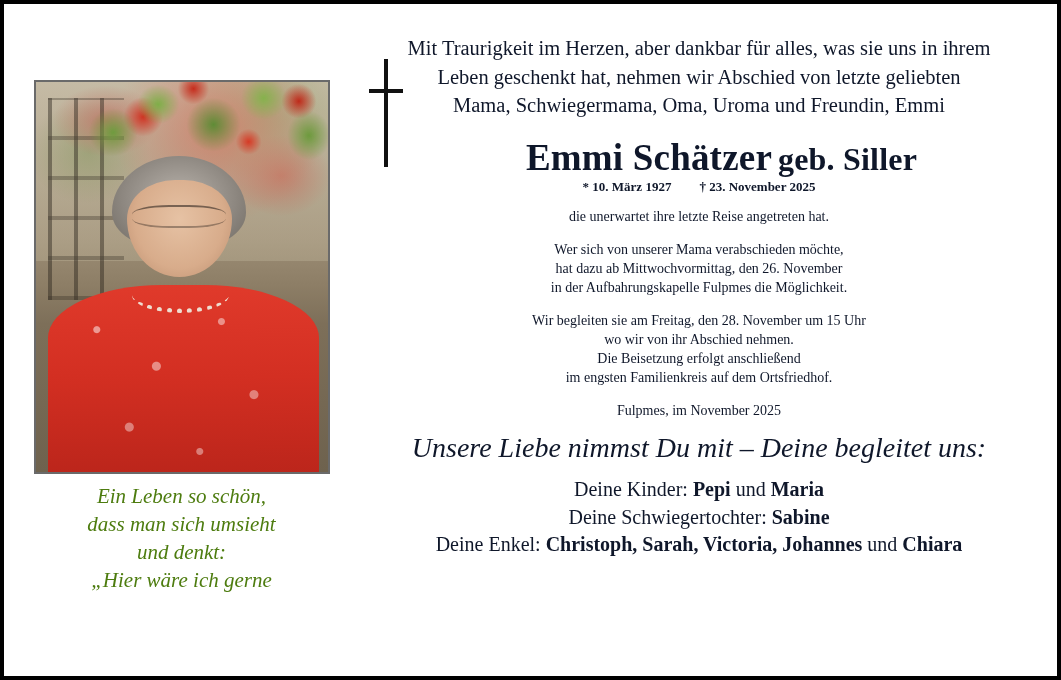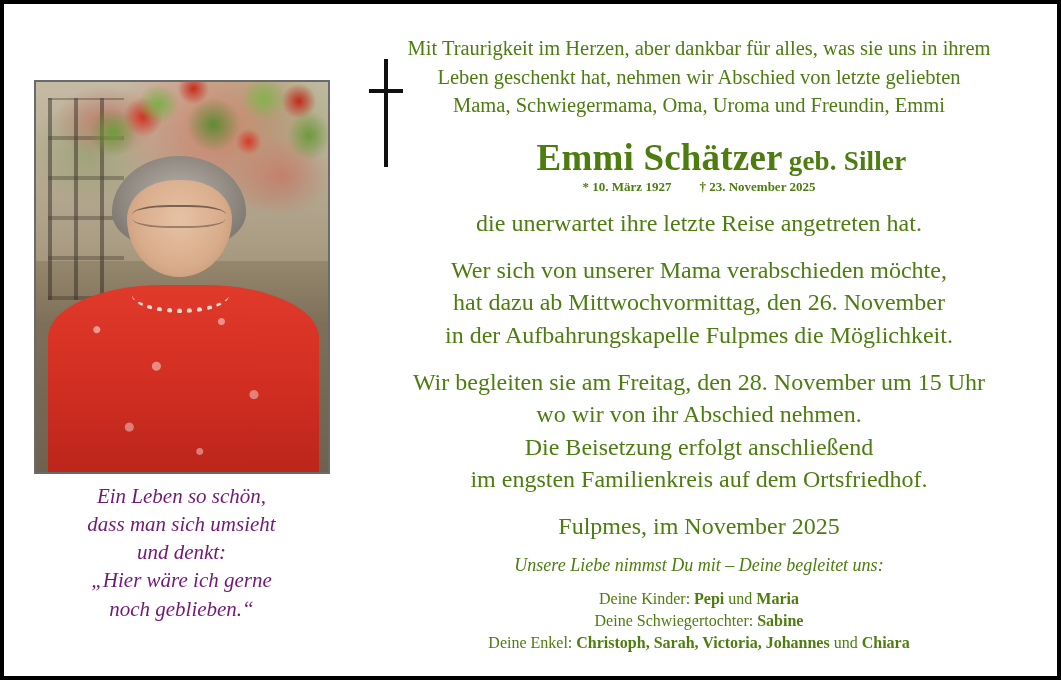--- a/index.html
+++ b/index.html
@@ -148,30 +148,30 @@
   }
   .caption {
     position: absolute;
     top: 478px;
     left: 0;
     width: 355px;
     text-align: center;
     font-style: italic;
     font-size: 21px;
     line-height: 1.34;
-    color: #701a75;
+    color: #4d7c0f;
   }
 
   
   .right-col {
     flex: 1 1 auto;
     position: relative;
     padding: 30px 18px 0 0;
     text-align: center;
-    color: #4d7c0f;
+    color: #0f172a;
   }
   .cross {
     position: absolute;
     left: 10px;
     top: 55px;
     width: 34px;
     height: 108px;
   }
   .cross .v {
     position: absolute;
@@ -198,48 +198,48 @@
   .name-line {
     margin-top: 16px;
     font-weight: bold;
     letter-spacing: 0.2px;
   }
   .name-main {
     font-size: 37px;
     margin-left: 45px;
   }
   .name-born {
-    font-size: 27px;
+    font-size: 32px;
     margin-left: 6px;
   }
   .dates {
     margin-top: 0;
     font-size: 13px;
     font-weight: bold;
   }
   .dates .gap {
     display: inline-block;
     width: 28px;
   }
   .p {
-    font-size: 24px;
+    font-size: 14px;
     line-height: 1.36;
     margin-top: 14px;
   }
   .p.tight {
     margin-top: 12px;
   }
   .p-italic {
     font-style: italic;
-    font-size: 18px;
+    font-size: 28px;
     margin-top: 12px;
   }
   .family {
     margin-top: 12px;
-    font-size: 16px;
+    font-size: 20px;
     line-height: 1.37;
   }
   .family b { font-weight: bold; }
 </style>
 </head>
 <body>
 
 <div class="page">
   <div class="inner">
 
@@ -255,21 +255,20 @@
           <div class="photo-dress"></div>
           <div class="photo-pearls"></div>
         </div>
       </div>
 
       <div class="caption">
         <div>Ein Leben so schön,</div>
         <div>dass man sich umsieht</div>
         <div>und denkt:</div>
         <div>„Hier wäre ich gerne</div>
-        <div>noch geblieben.“</div>
       </div>
     </div>
 
     <div class="right-col">
 
       <div class="cross">
         <div class="v"></div>
         <div class="h"></div>
       </div>
 

